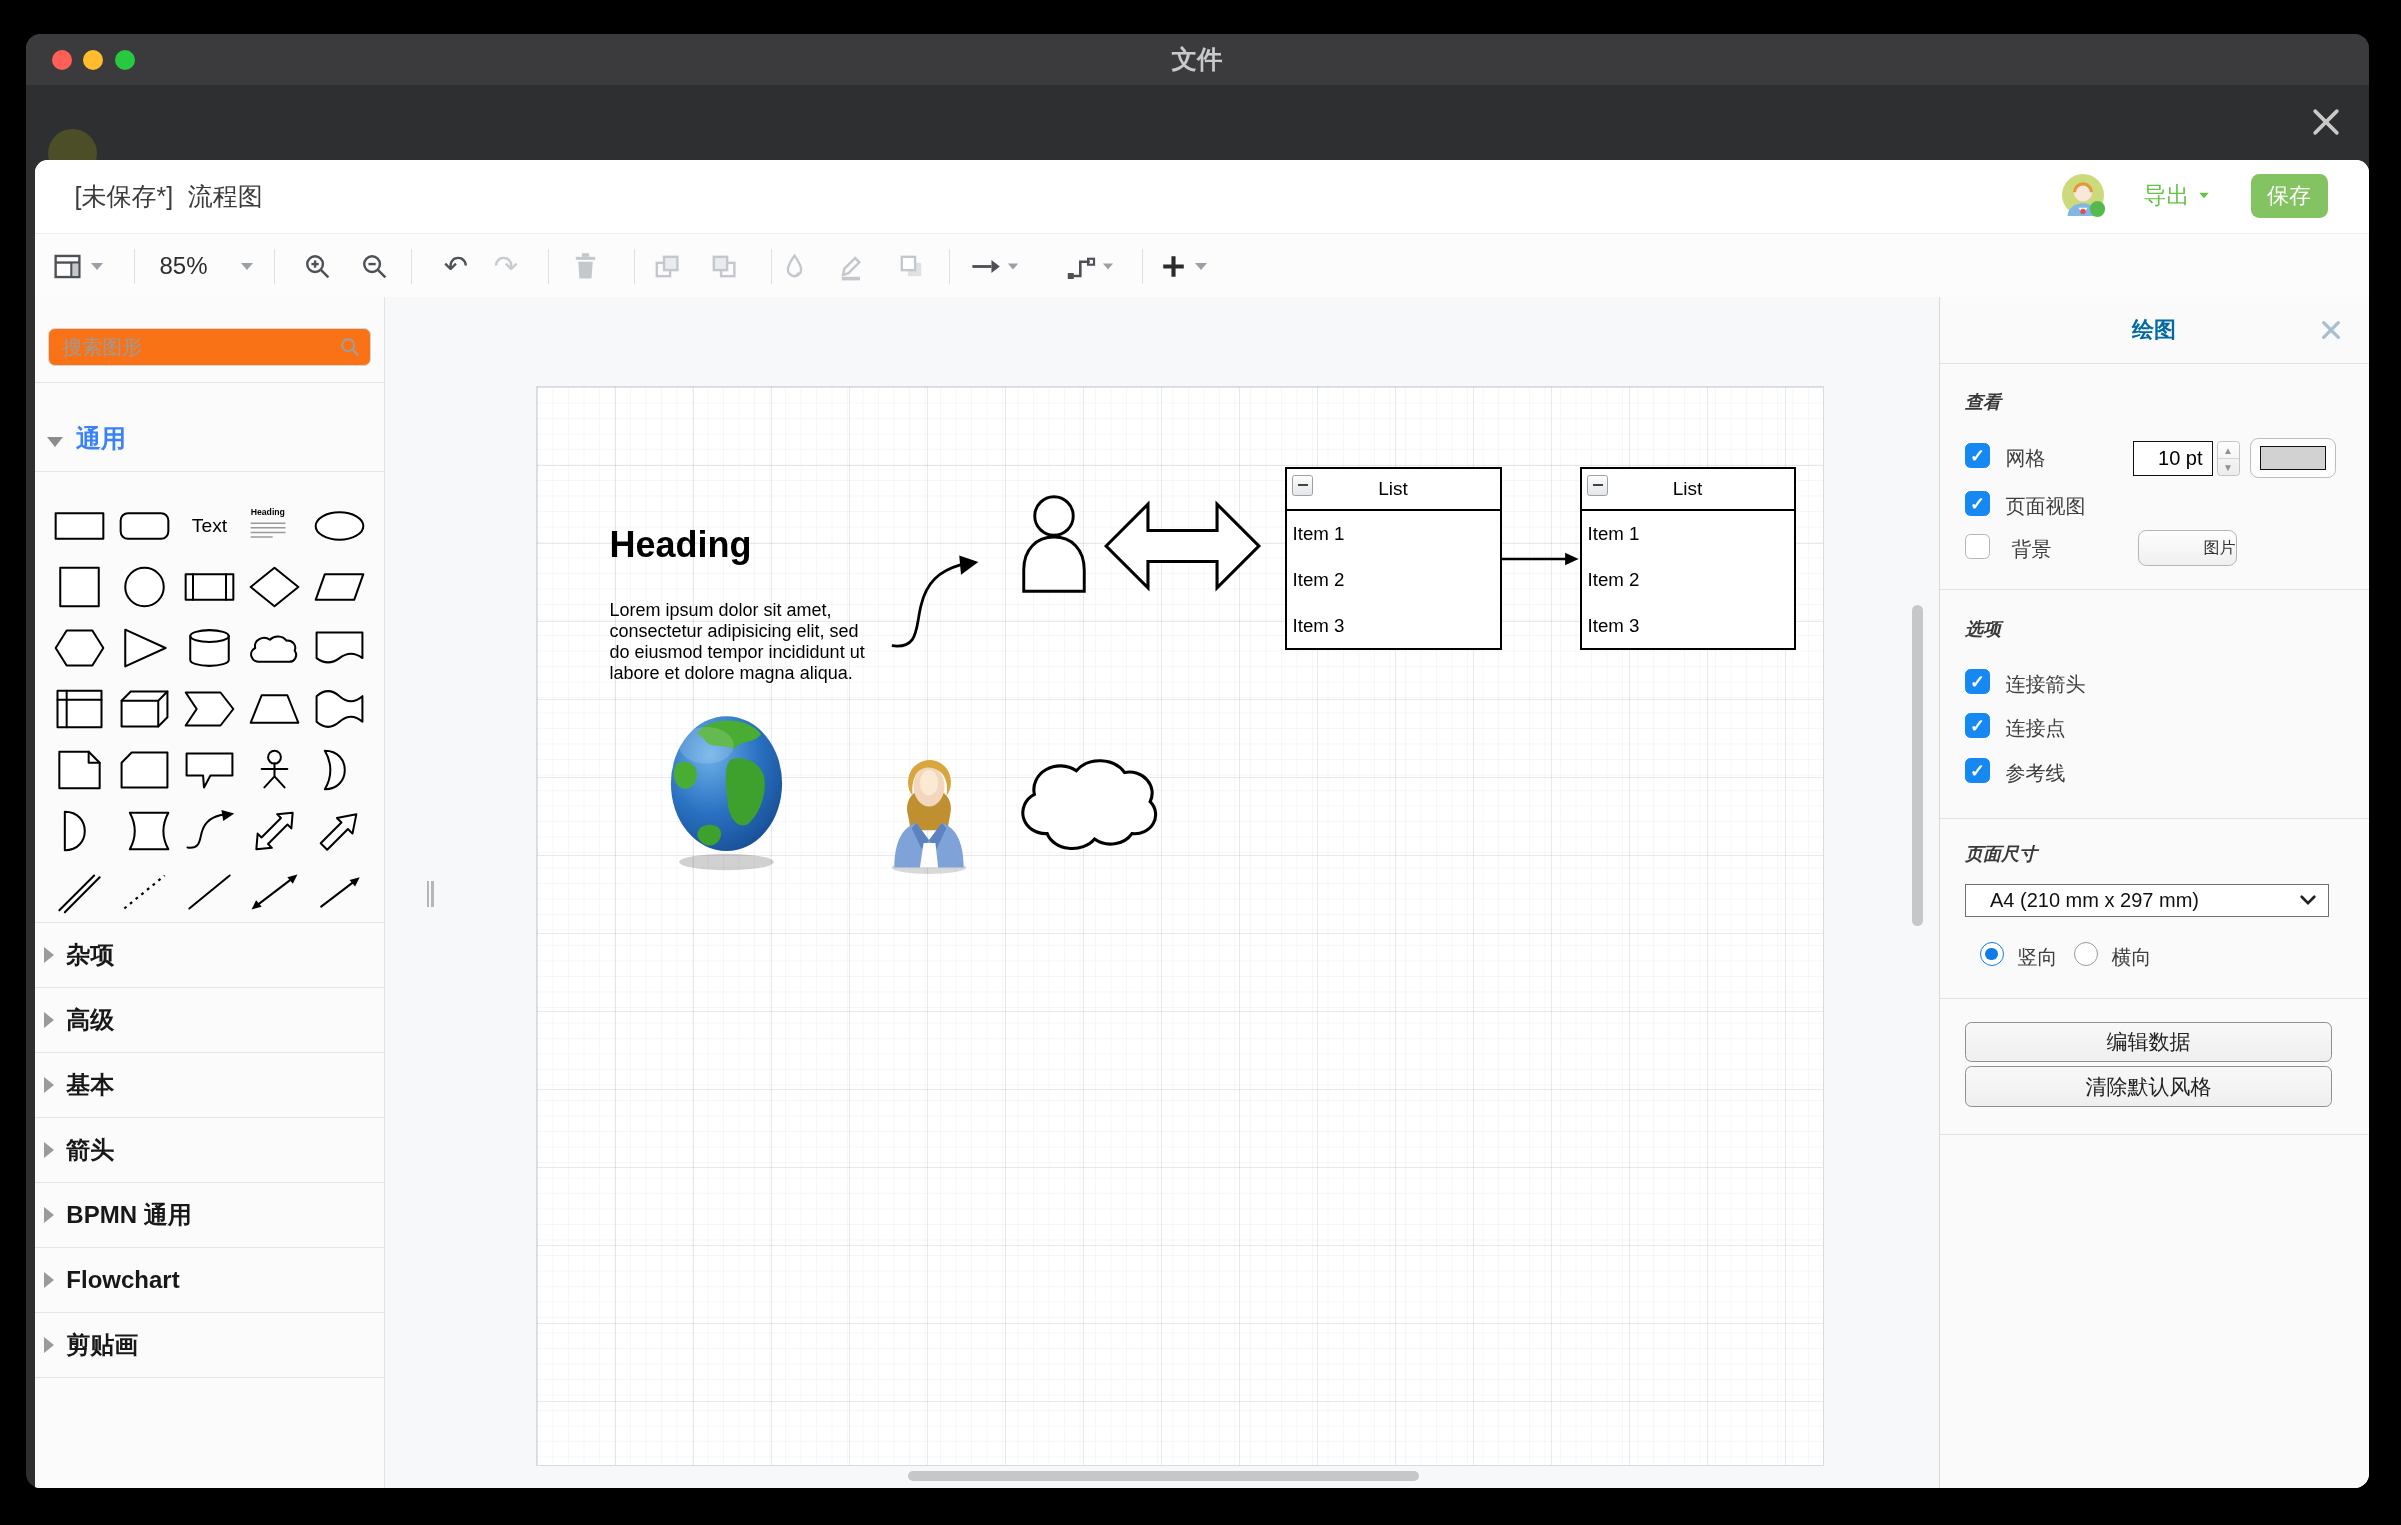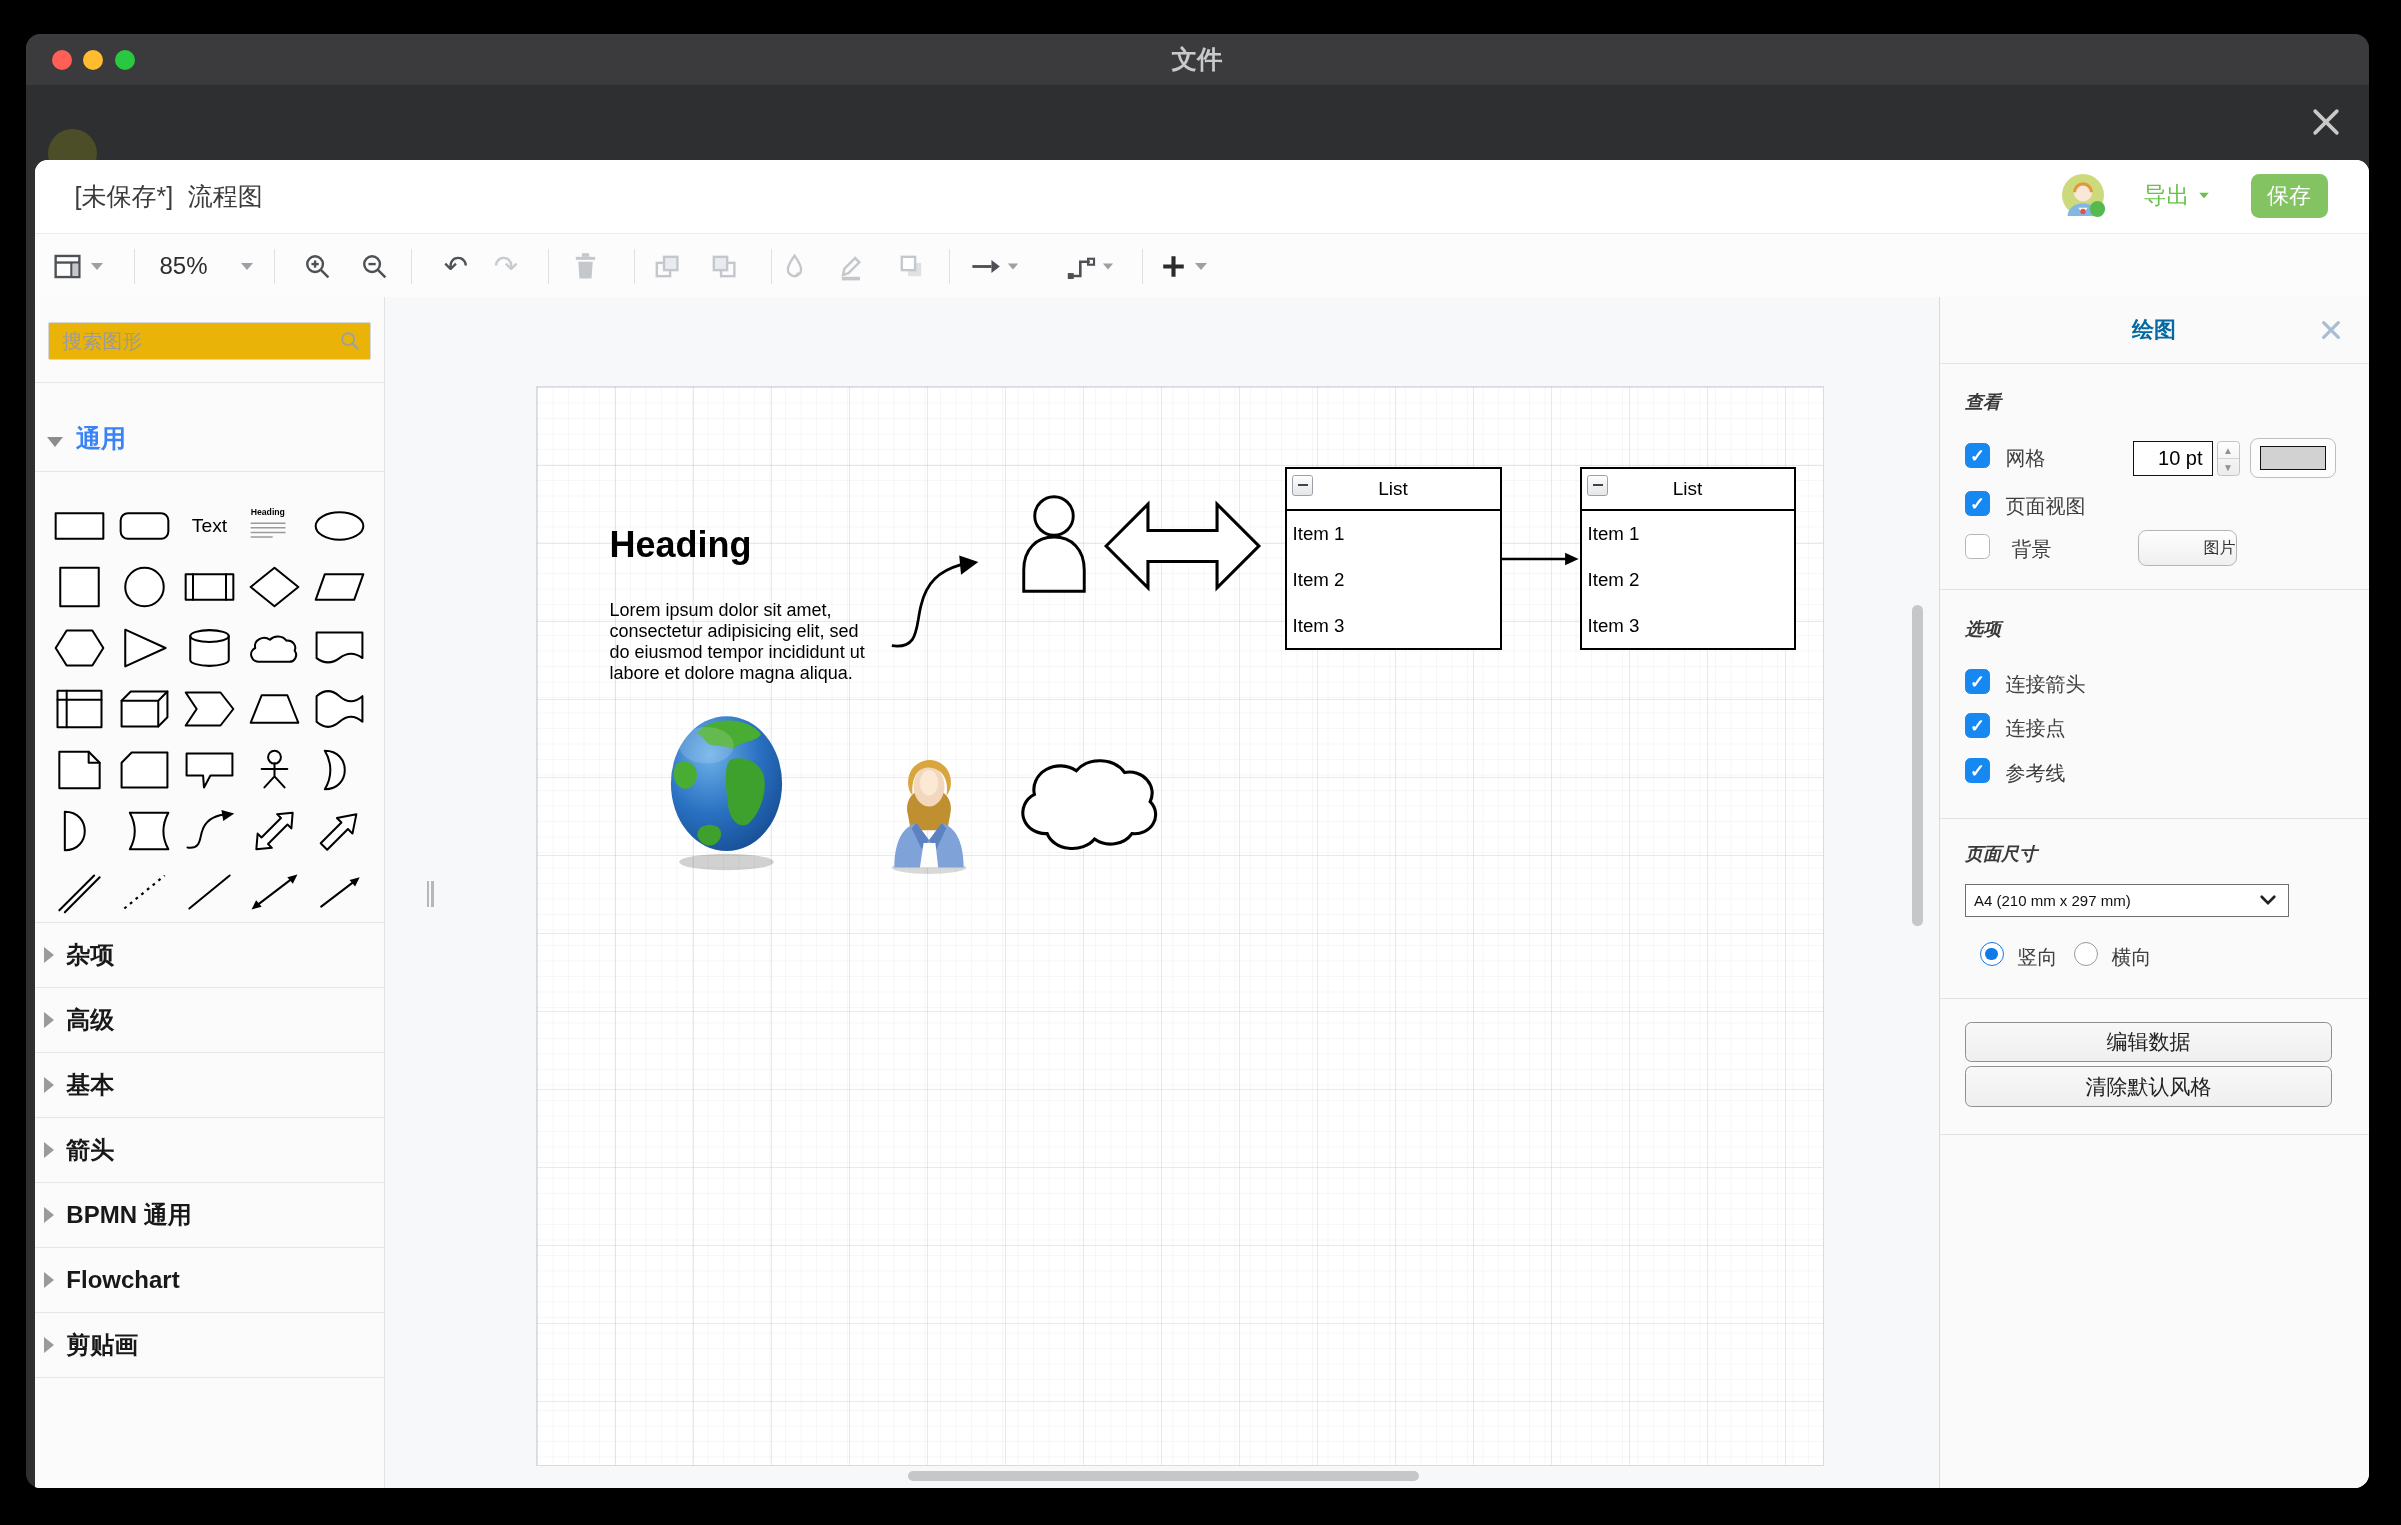--- a/index.html
+++ b/index.html
@@ -25,21 +25,21 @@
   
   #toolbar{left:0;top:73px;right:0;height:64px;background:#fcfcfc;border-top:0.9px solid #ececec;border-bottom:0.9px solid #e2e2e2;}
   .tbtn{top:0;height:64px;width:33px;display:flex;align-items:center;justify-content:center;cursor:pointer;}
   .tsep{top:14.6px;width:0.9px;height:35px;background:#e0e0e0;}
   .caret{width:0;height:0;border-left:6.4px solid transparent;border-right:6.4px solid transparent;border-top:7.3px solid #9aa0a6;}
   .caret.green{border-top-color:#67c24a;}
   .uglyph{font-size:29px;line-height:1;}
   .en{color:#4d5156;} .dis{color:#c7cbd0;}
   
   #sidebar{left:0;top:137px;width:349px;bottom:0;background:#fbfbfb;border-right:0.9px solid #e3e3e3;}
-  #search-box{left:13.7px;top:25px;width:321px;height:36px;background:#eab308;border:0.9px solid #d6d6d6;border-radius:2px;}
+  #search-box{left:13.7px;top:31px;width:321px;height:36px;background:#f97316;border:0.9px solid #d6d6d6;border-radius:7px;}
   #search-input{position:absolute;left:11px;top:1.8px;width:274px;height:31px;border:none;outline:none;font-size:20px;color:#444;background:transparent;font-family:"Liberation Sans",sans-serif;}
   #search-input::placeholder{color:#9b9b9b;}
   #sb-hd{left:0;top:85px;width:349px;height:90px;border-top:0.9px solid #e6e6e6;border-bottom:0.9px solid #e6e6e6;display:flex;align-items:flex-end;padding:0 0 16.4px 12.8px;box-sizing:border-box;gap:12.8px;cursor:pointer;}
   #sb-hd .tri{width:0;height:0;border-left:8.2px solid transparent;border-right:8.2px solid transparent;border-top:10px solid #8c8c8c;margin-bottom:7.3px;}
   #sb-hd .lbl{font-size:25px;font-weight:bold;color:#3b82f6;}
   #shape-grid{left:0;top:175px;width:349px;height:450px;display:grid;grid-template-columns:repeat(5,65px);grid-auto-rows:61px;padding:23px 0 0 12.8px;box-sizing:border-box;}
   #shape-grid .cell{display:flex;align-items:center;justify-content:center;cursor:pointer;}
   #sidebar-sections{left:0;top:625px;width:349px;}
   .sb-row{height:64px;border-bottom:0.9px solid #e6e6e6;display:flex;align-items:center;padding-left:9px;gap:12.8px;cursor:pointer;}
   .sb-row:first-child{border-top:0.9px solid #e6e6e6;}
@@ -79,21 +79,21 @@
   .radio.sel{border:1.8px solid #0f7be8;display:flex;align-items:center;justify-content:center;}
   .radio.sel::after{content:"";width:12.8px;height:12.8px;border-radius:50%;background:#0f7be8;}
   .pdiv{left:0;right:0;height:0.9px;background:#e2e2e2;}
   #grid-size{left:193px;top:144px;width:80px;height:35px;box-sizing:border-box;border:1.8px solid #111;background:#fff;text-align:right;padding-right:9px;font-size:20px;color:#000;font-family:"Liberation Sans",sans-serif;}
   #stepper{left:277px;top:144px;width:23px;height:35px;box-sizing:border-box;border:0.9px solid #c3c3c3;border-radius:3.6px;background:linear-gradient(#fefefe,#ececec);display:flex;flex-direction:column;}
   #stepper span{flex:1;display:flex;align-items:center;justify-content:center;font-size:10px;color:#8f9398;cursor:pointer;}
   #stepper span:first-child{border-bottom:0.9px solid #d5d5d5;}
   #swatch{left:310px;top:141px;width:86px;height:40px;box-sizing:border-box;border:0.9px solid #bdbdbd;border-radius:8.2px;background:#fdfdfd;cursor:pointer;}
   #swatch .inner{position:absolute;left:9px;top:7.3px;right:9px;bottom:7.3px;background:#d2d2d2;border:1.8px solid #111;}
   #img-btn{left:198px;top:233px;width:99px;height:36px;box-sizing:border-box;border:0.9px solid #b5b5b5;border-radius:8.2px;background:linear-gradient(#fefefe,#efefef);display:flex;align-items:center;justify-content:flex-end;font-size:16px;color:#333;cursor:pointer;}
-  #page-size-select{left:25.5px;top:587px;width:324px;height:33px;box-sizing:border-box;border:0.9px solid #6f6f6f;background:#fff;display:flex;align-items:center;padding-left:8px;font-size:15px;color:#111;cursor:pointer;}
+  #page-size-select{left:25.5px;top:587px;width:364px;height:33px;box-sizing:border-box;border:0.9px solid #6f6f6f;background:#fff;display:flex;align-items:center;padding-left:24px;font-size:20px;color:#111;cursor:pointer;}
   .pbtn{left:25.5px;width:367px;box-sizing:border-box;border:1.4px solid #8f8f8f;border-radius:6.4px;background:linear-gradient(#f8f8f8,#efefef);display:flex;align-items:center;justify-content:center;font-size:21px;color:#222;cursor:pointer;}
 </style>
 </head>
 <body>
 
 <div id="screen">
   <div id="macwin" class="abs">
     <div id="titlebar" class="abs">
       <div class="light abs" style="left:26.5px;background:#ff5f57"></div>
       <div class="light abs" style="left:57px;background:#febc2e"></div>

